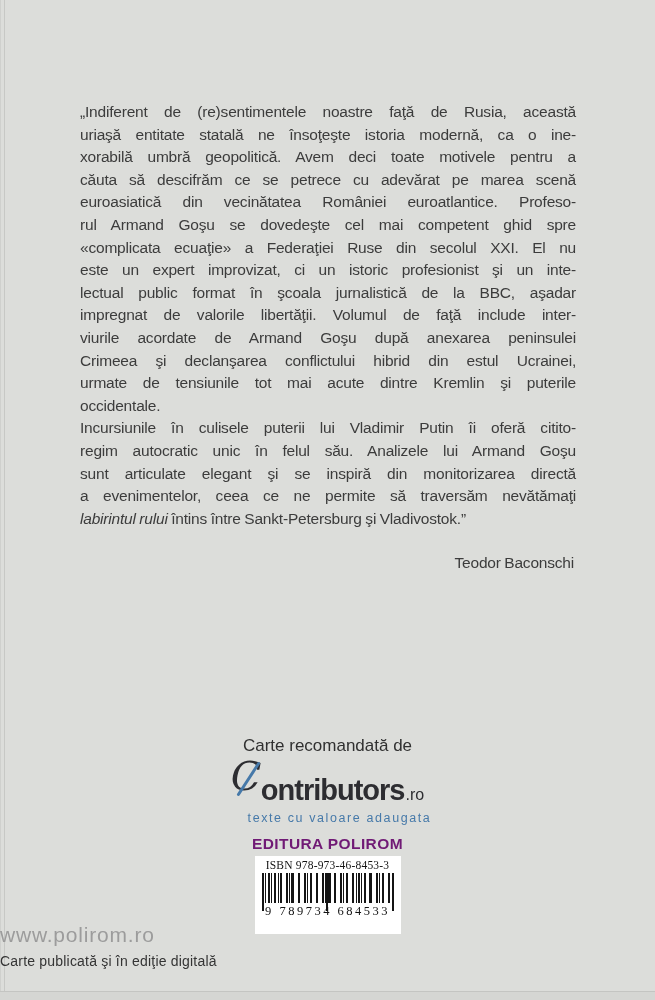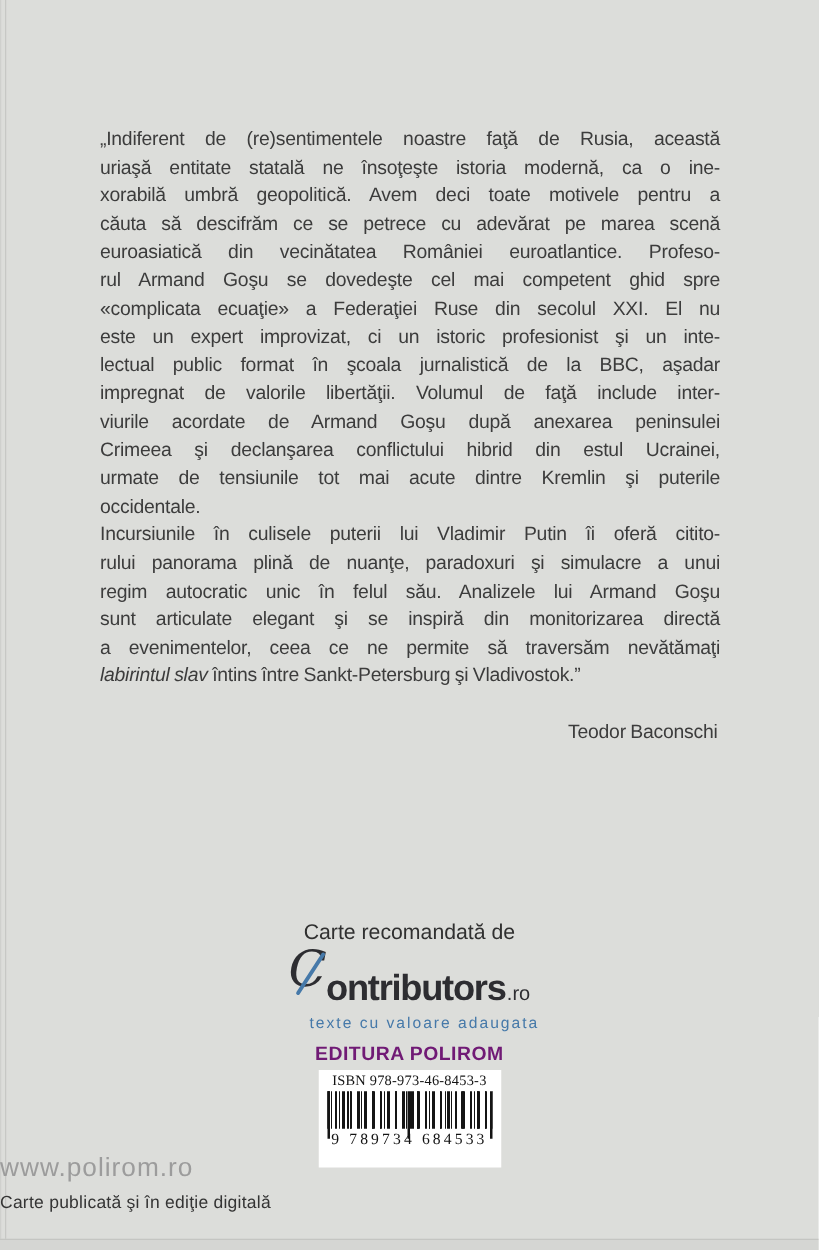--- a/index.html
+++ b/index.html
@@ -116,25 +116,24 @@
     <div class="ql j">rul Armand Goşu se dovedeşte cel mai competent ghid spre</div>
     <div class="ql j">«complicata ecuaţie» a Federaţiei Ruse din secolul XXI. El nu</div>
     <div class="ql j">este un expert improvizat, ci un istoric profesionist şi un inte-</div>
     <div class="ql j">lectual public format în şcoala jurnalistică de la BBC, aşadar</div>
     <div class="ql j">impregnat de valorile libertăţii. Volumul de faţă include inter-</div>
     <div class="ql j">viurile acordate de Armand Goşu după anexarea peninsulei</div>
     <div class="ql j">Crimeea şi declanşarea conflictului hibrid din estul Ucrainei,</div>
     <div class="ql j">urmate de tensiunile tot mai acute dintre Kremlin şi puterile</div>
     <div class="ql">occidentale.</div>
     <div class="ql j">Incursiunile în culisele puterii lui Vladimir Putin îi oferă citito-</div>
-    <div class="ql j">rului panorama plină de nuanţe, paradoxuri şi simulacre a unui</div>
     <div class="ql j">regim autocratic unic în felul său. Analizele lui Armand Goşu</div>
     <div class="ql j">sunt articulate elegant şi se inspiră din monitorizarea directă</div>
     <div class="ql j">a evenimentelor, ceea ce ne permite să traversăm nevătămaţi</div>
-    <div class="ql"><span class="it">labirintul slav</span><span> întins între Sankt-Petersburg şi Vladivostok.”</span></div>
+    <div class="ql"><span class="it">labirintul rului</span><span> întins între Sankt-Petersburg şi Vladivostok.”</span></div>
     <div class="ql attribution">Teodor Baconschi</div>
   </div>
 
   <div class="recommend">Carte recomandată de</div>
 
   <div class="logo">
     <div class="logo-row">
       <span class="logo-c-wrap">
         <span class="logo-c">C</span>
         <span class="logo-slash"></span>

